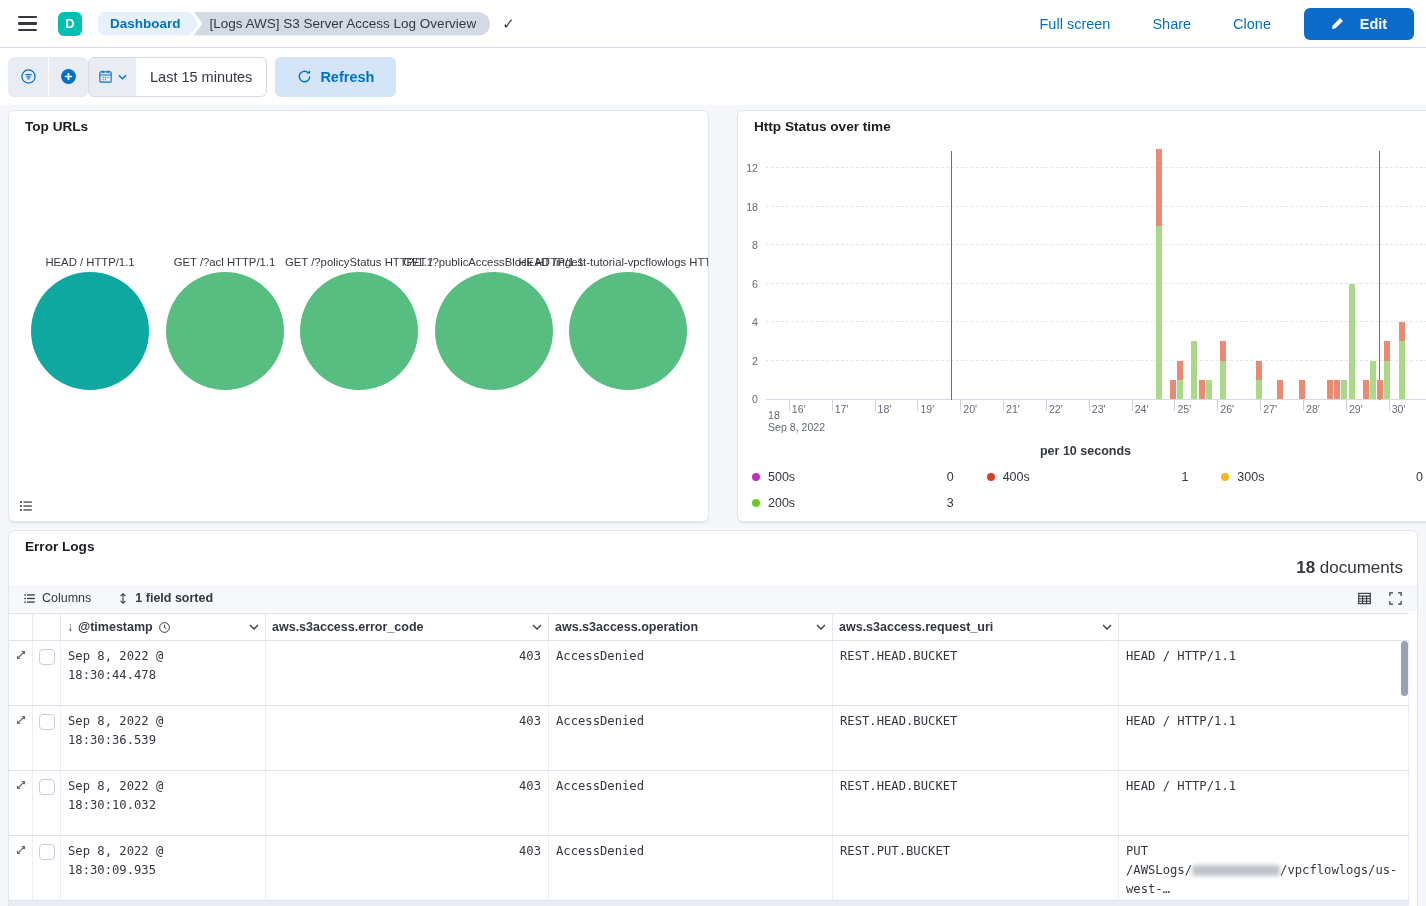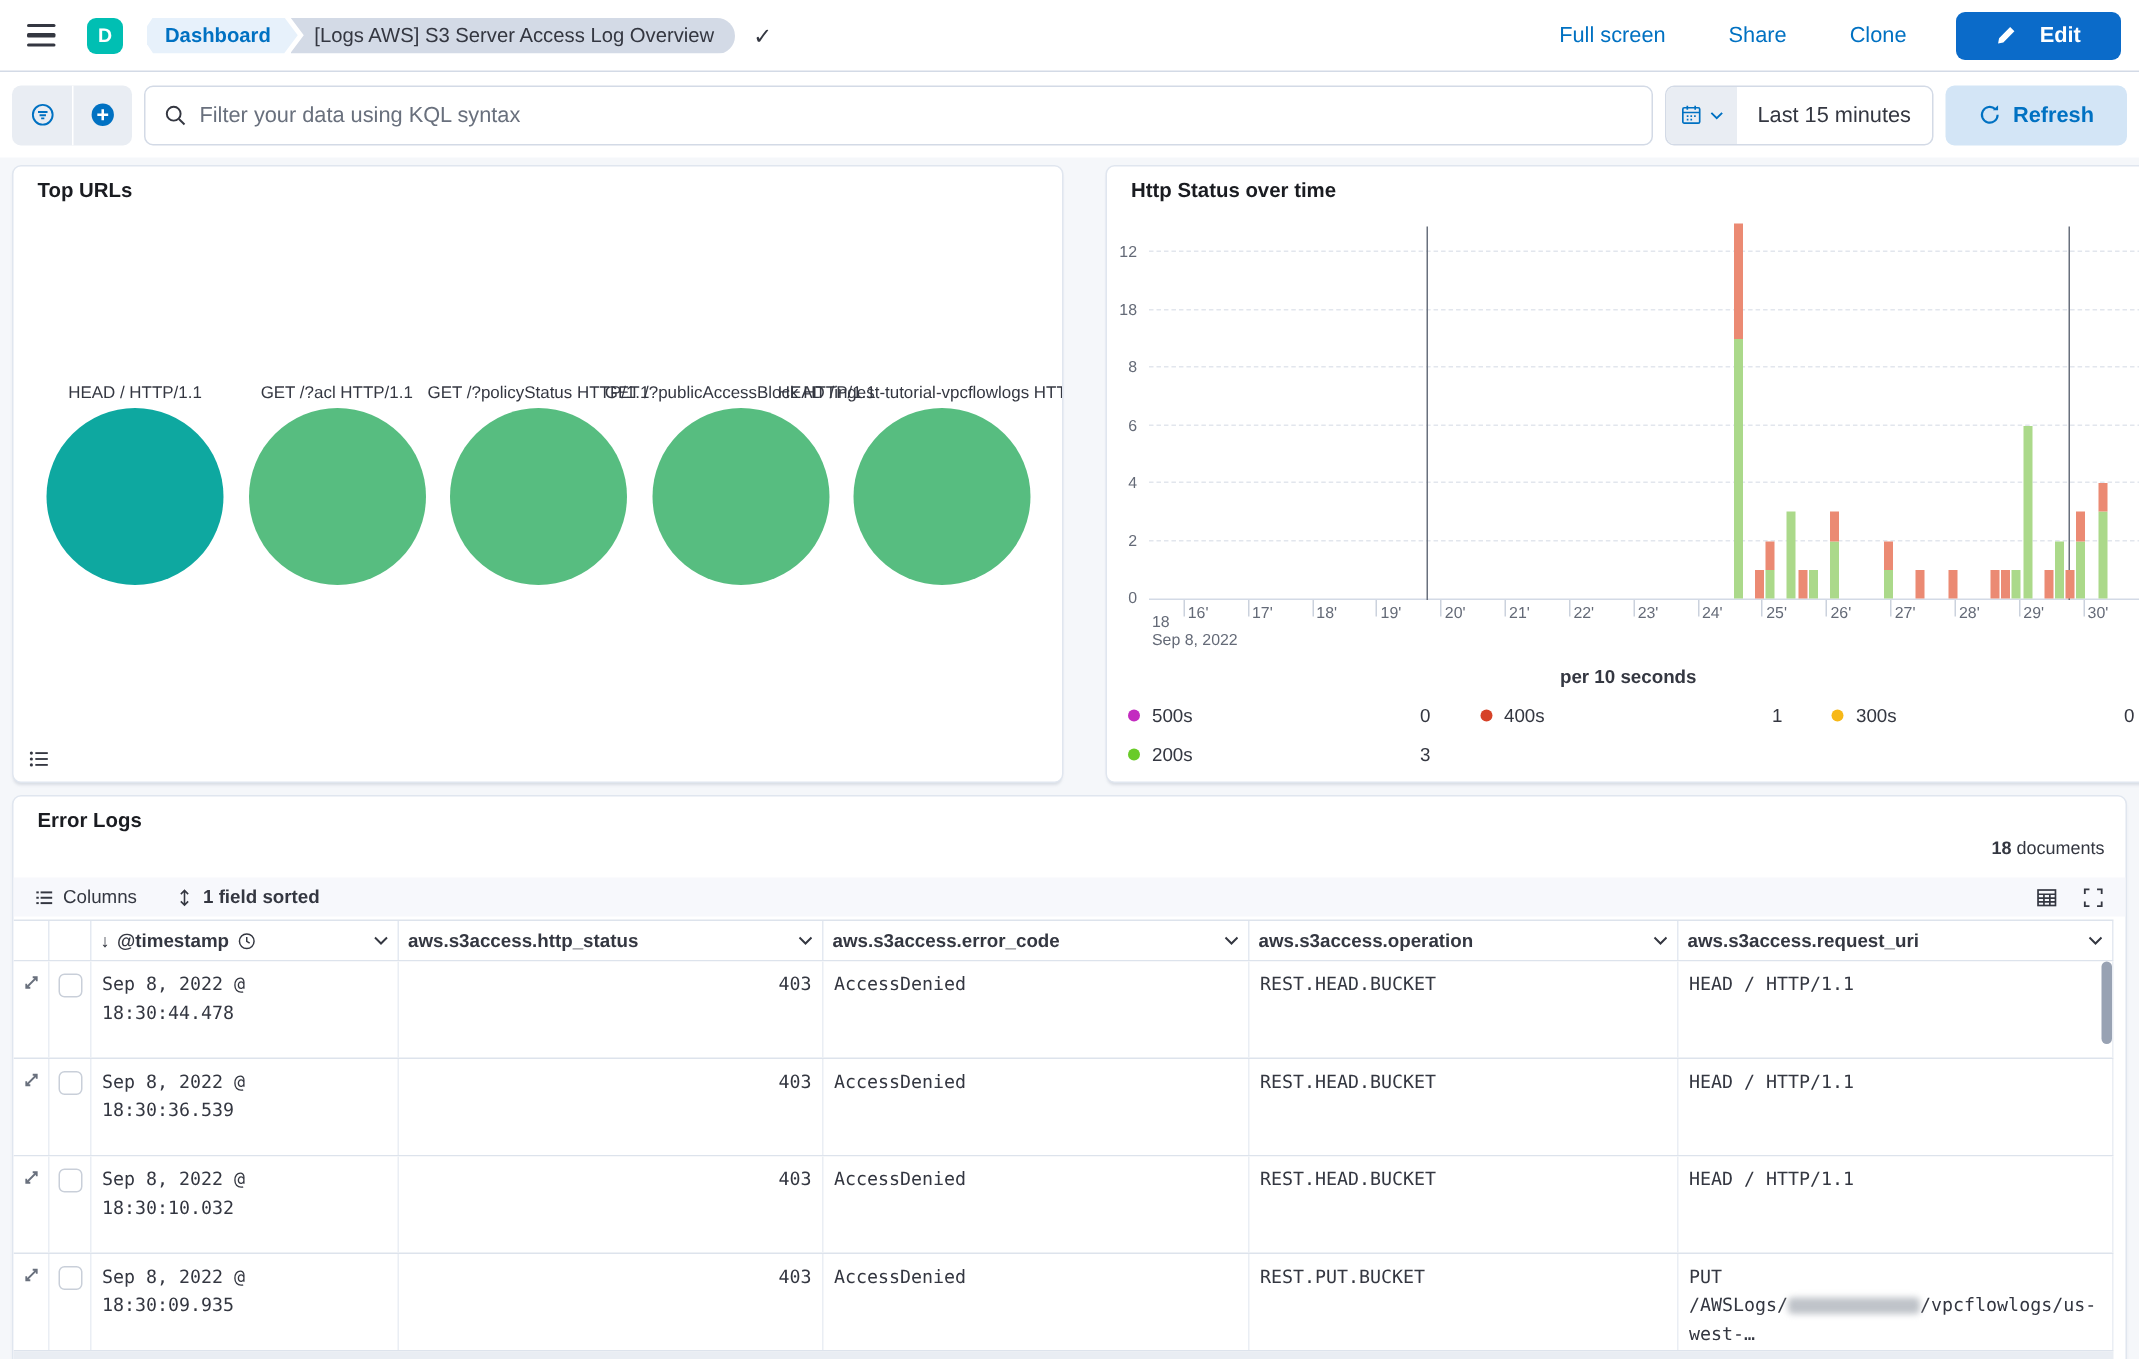--- a/index.html
+++ b/index.html
@@ -70,21 +70,21 @@
   .date-corner{position:absolute;left:30px;top:299px;font-size:10.6px;color:#646A77;line-height:11.5px;}
   .per-label{position:absolute;left:0;width:100%;top:333px;text-align:center;font-size:12.5px;
     font-weight:700;color:#343741;}
   .legend{position:absolute;left:14px;right:10px;top:353px;display:grid;
     grid-template-columns:1fr 1fr 1fr;column-gap:33px;row-height:26px;}
   .lg-item{display:flex;align-items:center;height:26px;cursor:pointer;}
   .lg-dot{width:8px;height:8px;border-radius:50%;margin-right:8px;flex:none;}
   .lg-lab{font-size:12.5px;color:#343741;}
   .lg-val{margin-left:auto;font-size:12.5px;color:#343741;}
   
-  .docs-line{position:absolute;right:14px;top:27px;font-size:12px;color:#343741;}
+  .docs-line{position:absolute;right:14px;top:27px;font-size:17px;color:#343741;}
   .docs-line b{font-weight:700;}
   .dg-toolbar{position:absolute;left:0;right:0;top:54px;height:26px;background:#F7F8FC;
     display:flex;align-items:center;padding:0 14px;gap:8px;}
   .tb-btn{display:flex;align-items:center;gap:6px;font-size:12.5px;color:#343741;cursor:pointer;}
   .tb-btn.sorted{margin-left:18px;font-weight:700;justify-content:flex-end;}
   .tb-right{margin-left:auto;display:flex;gap:16px;align-items:center;}
   .grid-cols{display:grid;grid-template-columns:24px 28px 205px 283px 284px 286px 1fr;}
   .grid-head{position:absolute;left:0;right:8px;top:82px;height:28px;background:#fff;
     border-top:1px solid #DDE3EC;border-bottom:1px solid #DDE3EC;}
   .th{display:flex;align-items:center;padding:0 6px;font-size:12.5px;font-weight:700;color:#343741;
@@ -142,29 +142,20 @@
             <circle cx="8" cy="8" r="6.2"></circle>
             <path d="M5 6.3h6M6 8.3h4M7 10.3h2"></path>
           </svg>
       </div>
       <div class="fg-btn">
         <svg width="17" height="17" viewBox="0 0 16 16">
             <circle cx="8" cy="8" r="7" fill="#0071C2"></circle>
             <path d="M8 4.6v6.8M4.6 8h6.8" stroke="#fff" stroke-width="1.6"></path>
           </svg>
       </div>
-    </div>
-    <div class="kql-input-wrap">
-      <span>
-        <svg width="16" height="16" viewBox="0 0 16 16" fill="none" stroke="#343741" stroke-width="1.3">
-            <circle cx="6.8" cy="6.8" r="4.6"></circle>
-            <path d="M10.3 10.3L14 14"></path>
-          </svg>
-      </span>
-      <input type="text" value="" placeholder="Filter your data using KQL syntax" style="">
     </div>
     <div class="datepicker">
       <div class="dp-cal">
         <span>
           <svg width="15" height="15" viewBox="0 0 16 16" fill="none" stroke="#0071C2" stroke-width="1.2">
               <rect x="2" y="3" width="12" height="11" rx="1"></rect>
               <path d="M2 6.4h12M5.2 1.6v2.8M10.8 1.6v2.8M4.8 9h1.2M7.4 9h1.2M10 9h1.2M4.8 11.4h1.2M7.4 11.4h1.2"></path>
             </svg>
         </span>
         <span>
@@ -365,27 +356,20 @@
           <svg width="13" height="13" viewBox="0 0 16 16" fill="none" stroke="#343741" stroke-width="1.2" style="flex:none">
             <circle cx="8" cy="8" r="6"></circle>
             <path d="M8 4.6V8l2.4 1.5"></path>
           </svg>
           <div class="th-spacer"></div>
           <svg width="10" height="6" viewBox="0 0 10 6" fill="none" stroke="#343741" stroke-width="1.3" style="flex:none">
             <path d="M1 1l4 4 4-4"></path>
           </svg>
         </div>
         <div class="th">
-          <div class="th-label">aws.s3access.http_status</div>
-          <div class="th-spacer"></div>
-          <svg width="10" height="6" viewBox="0 0 10 6" fill="none" stroke="#343741" stroke-width="1.3" style="flex:none">
-            <path d="M1 1l4 4 4-4"></path>
-          </svg>
-        </div>
-        <div class="th">
           <div class="th-label">aws.s3access.error_code</div>
           <div class="th-spacer"></div>
           <svg width="10" height="6" viewBox="0 0 10 6" fill="none" stroke="#343741" stroke-width="1.3" style="flex:none">
             <path d="M1 1l4 4 4-4"></path>
           </svg>
         </div>
         <div class="th">
           <div class="th-label">aws.s3access.operation</div>
           <div class="th-spacer"></div>
           <svg width="10" height="6" viewBox="0 0 10 6" fill="none" stroke="#343741" stroke-width="1.3" style="flex:none">

